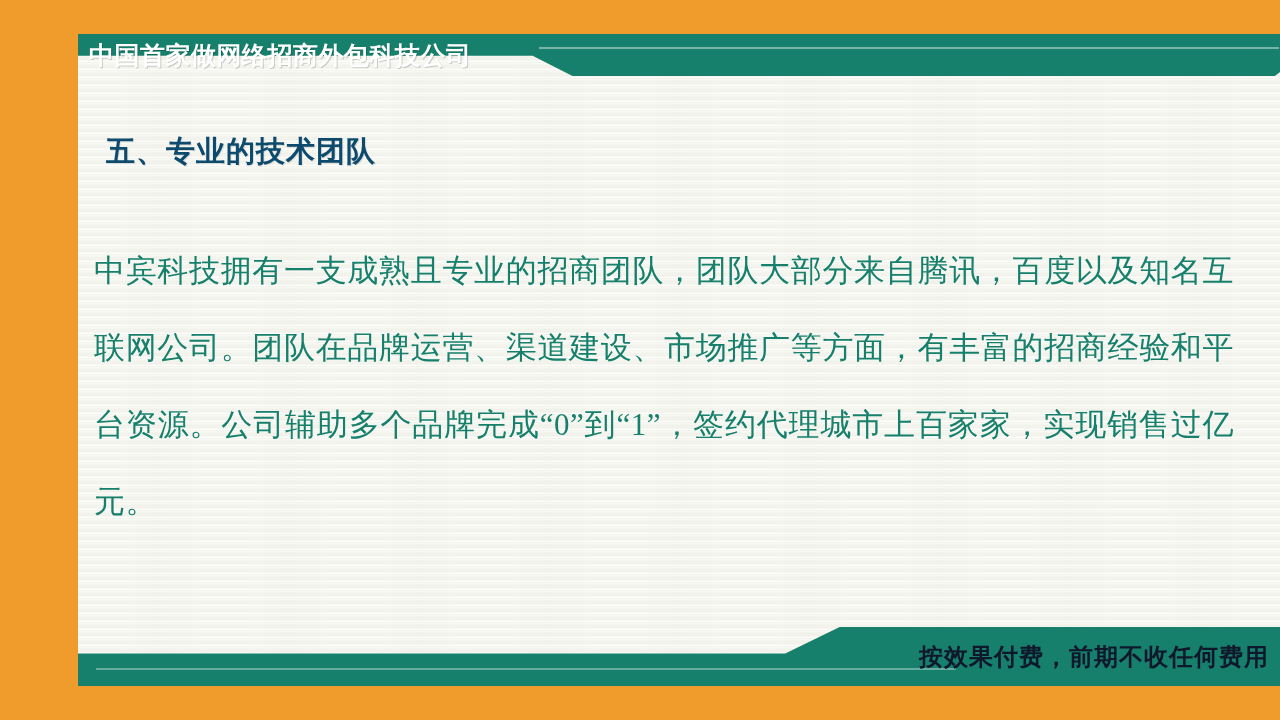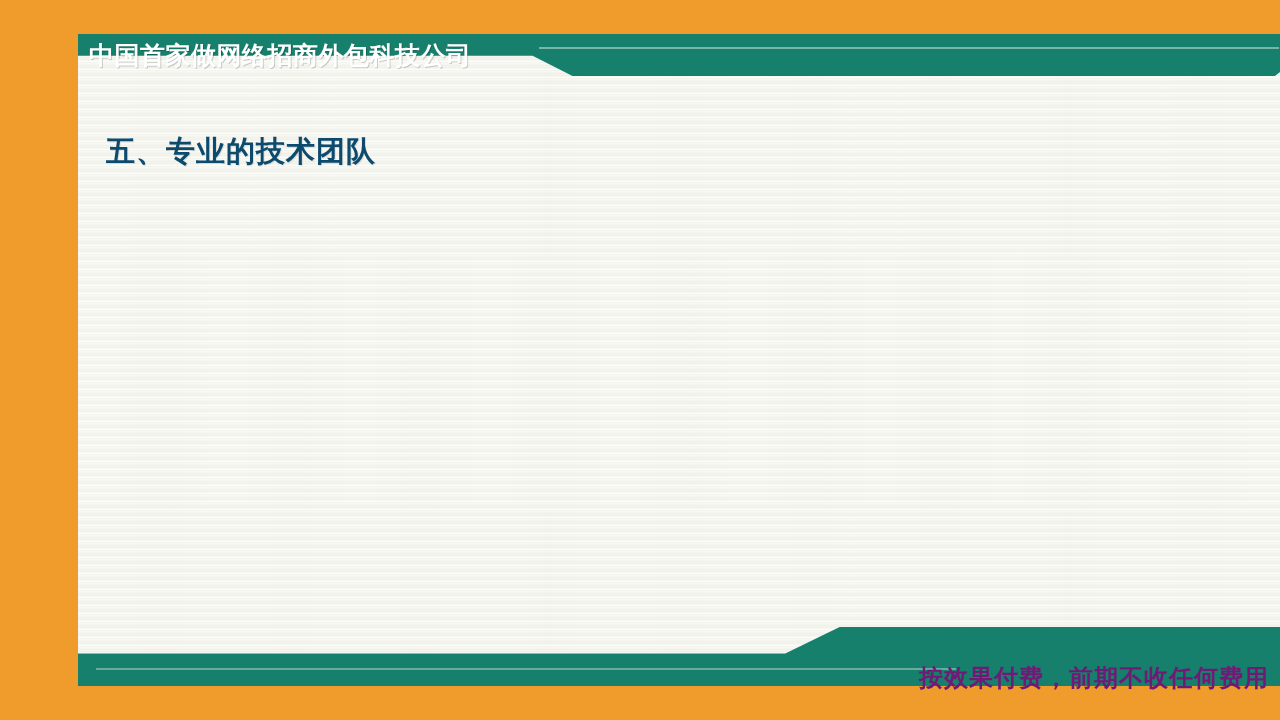--- a/index.html
+++ b/index.html
@@ -127,41 +127,42 @@
   #footer-rule {
     position:absolute;
     left:52px; top:668px;
     width:860px; height:2px;
     background:rgba(255,255,255,0.35);
     z-index:6;
   }
 
   #footer-text {
     position:absolute;
-    right:55px; top:661px;
+    right:55px; top:640px;
     height:34px; line-height:34px;
     font-size:24px;
     font-weight:bold;
-    color:#701a75;
+    color:#0f172a;
     letter-spacing:1px;
     white-space:nowrap;
     z-index:7;
   }
 </style>
 </head>
 <body>
 
 <div id="slide">
 
   <div id="paper"></div>
 
   <div id="header-band"></div>
   <div id="header-rule"></div>
   <div id="header-title">中国首家做网络招商外包科技公司</div>
 
   <div id="section-title">五、专业的技术团队</div>
 
+  <div id="body-copy">中宾科技拥有一支成熟且专业的招商团队，团队大部分来自腾讯，百度以及知名互联网公司。团队在品牌运营、渠道建设、市场推广等方面，有丰富的招商经验和平台资源。公司辅助多个品牌完成“0”到“1”，签约代理城市上百家家，实现销售过亿元。</div>
 
   <div id="footer-band"></div>
   <div id="footer-rule"></div>
   <div id="footer-text">按效果付费，前期不收任何费用</div>
 
 </div>
 
 </body></html>

